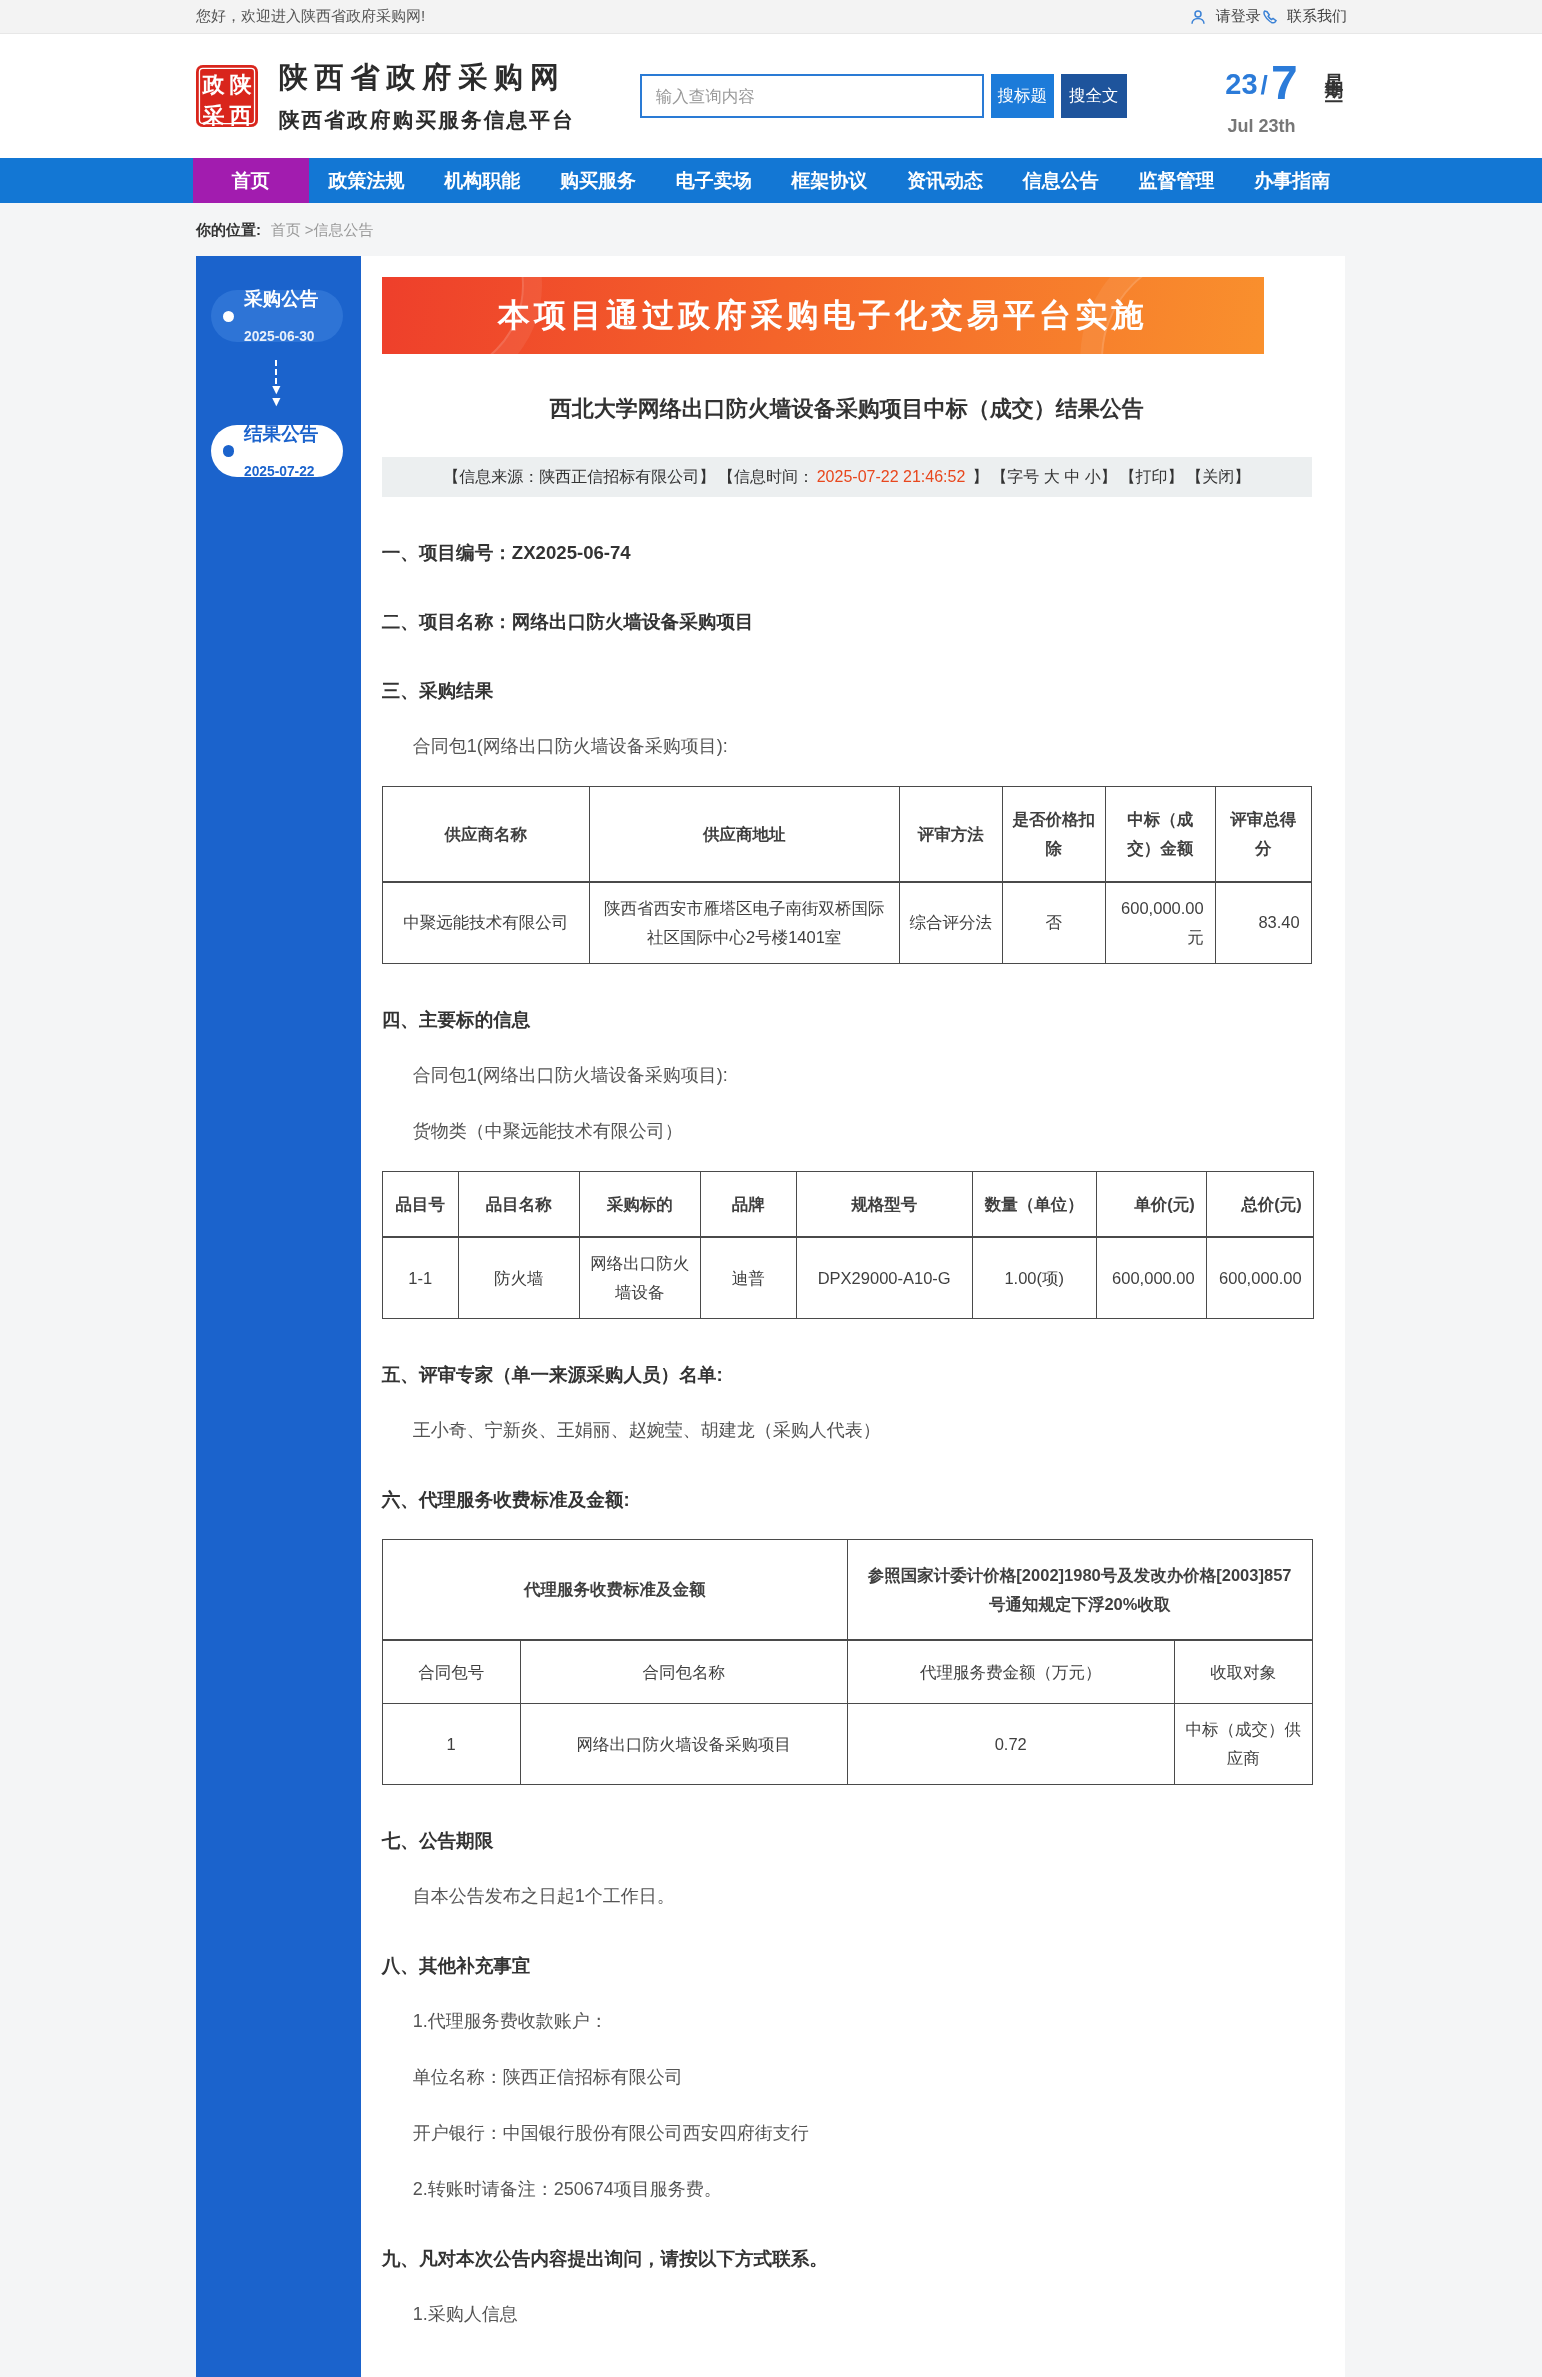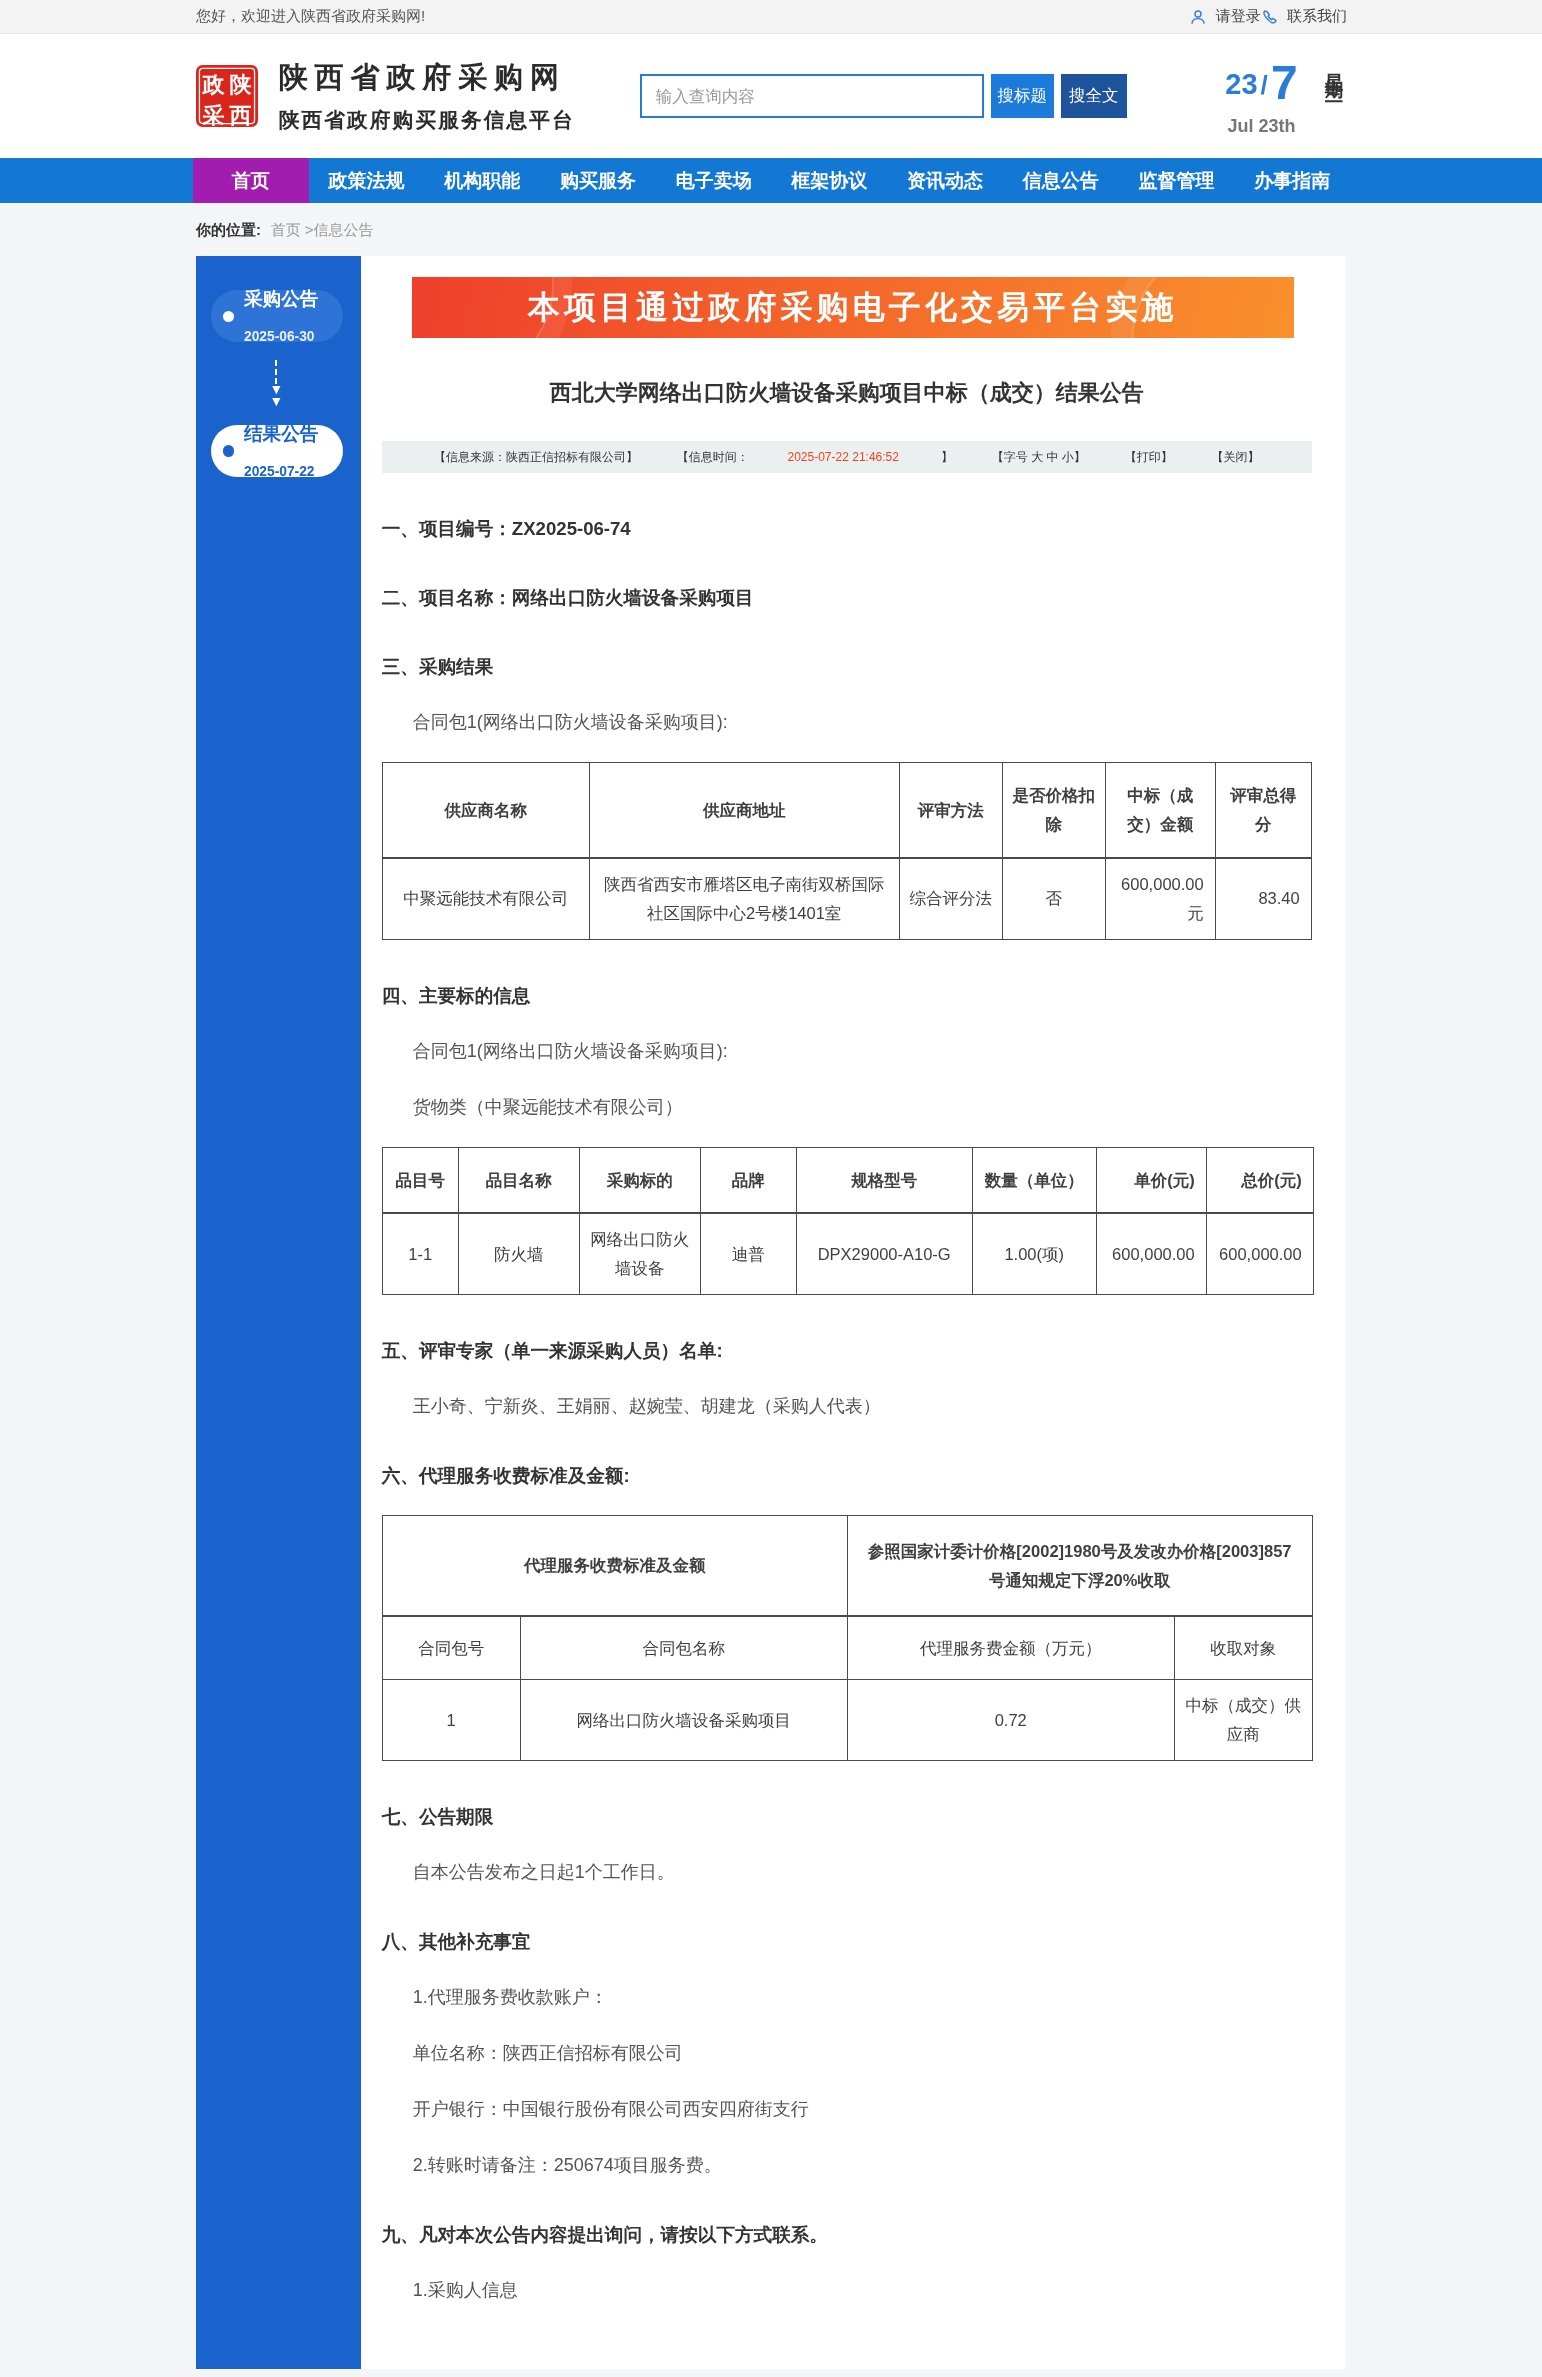--- a/index.html
+++ b/index.html
@@ -75,34 +75,34 @@
   .pill-active .pill-date { color: #1b63cc; }
   .pill-active .dot { background: #1b63cc; }
   .pill-label { font-size: 18.6px; font-weight: bold; line-height: 1.1; }
   .pill-date { font-size: 13.8px; font-weight: bold; margin-top: 20px; }
   .side-arrow { margin: 18px 0 0 72px; display: flex; flex-direction: column; align-items: center; width: 16.5px; }
   .side-arrow .dash { width: 0; height: 23.4px; border-left: 2.1px dashed #fff; }
   .side-arrow .tri { color: #fff; font-size: 13.8px; line-height: 0.85; }
   
   .article { flex: 1; background: #fff; padding: 20.7px 31px 65px 20.7px; }
   .banner {
-    position: relative; width: 882px; height: 61px; overflow: hidden;
+    position: relative; width: 882px; height: 77px; overflow: hidden;
     background: linear-gradient(100deg, #ee3f2b 0%, #f4642a 45%, #f9902d 100%);
-    display: flex; align-items: center; justify-content: center; margin-left: 30px;
+    display: flex; align-items: center; justify-content: center;
   }
   .banner-text { color: #fff; font-size: 32px; font-weight: bold; letter-spacing: 4.1px; position: relative; z-index: 2; }
   .banner::before, .banner::after {
     content: ""; position: absolute; border: 2.1px solid rgba(255,255,255,0.18); border-radius: 50%;
   }
   .banner::before { width: 179px; height: 179px; left: -41px; top: -83px; box-shadow: 0 0 0 18px rgba(255,255,255,0.07); }
   .banner::after { width: 207px; height: 207px; right: -48px; bottom: -110px; box-shadow: 0 0 0 20.7px rgba(255,255,255,0.07); }
   .doc-title { margin-top: 40px; text-align: center; font-size: 22px; font-weight: bold; color: #333; width: 930px; }
   .meta-bar {
-    margin-top: 33px; width: 930px; background: #eceff0; height: 32px;
-    display: flex; align-items: center; justify-content: center; font-size: 12px; color: #333; gap: 36px;
+    margin-top: 33px; width: 930px; background: #eceff0; height: 40px;
+    display: flex; align-items: center; justify-content: center; font-size: 16px; color: #333;
   }
   .meta-bar .seg { margin: 0 1.4px; white-space: pre; }
   .meta-red { color: #e8471d; }
   .clickable { cursor: pointer; }
   .sec-h { margin: 43px 0 0; font-size: 18.6px; font-weight: bold; color: #333; }
   .para { margin: 29px 0 0 31px; font-size: 18px; color: #545454; line-height: 1.5; }
   
   .tbl { border-collapse: collapse; margin-top: 26px; width: 930px; font-size: 16.5px; color: #3f3f3f; table-layout: fixed; }
   .tbl th, .tbl td { border: 0.7px solid #4a4a4a; padding: 11px 8.3px; text-align: center; vertical-align: middle; line-height: 1.75; }
   .tbl thead th { font-weight: bold; border-bottom: 2.1px solid #4a4a4a; padding: 18px 8.3px; }

